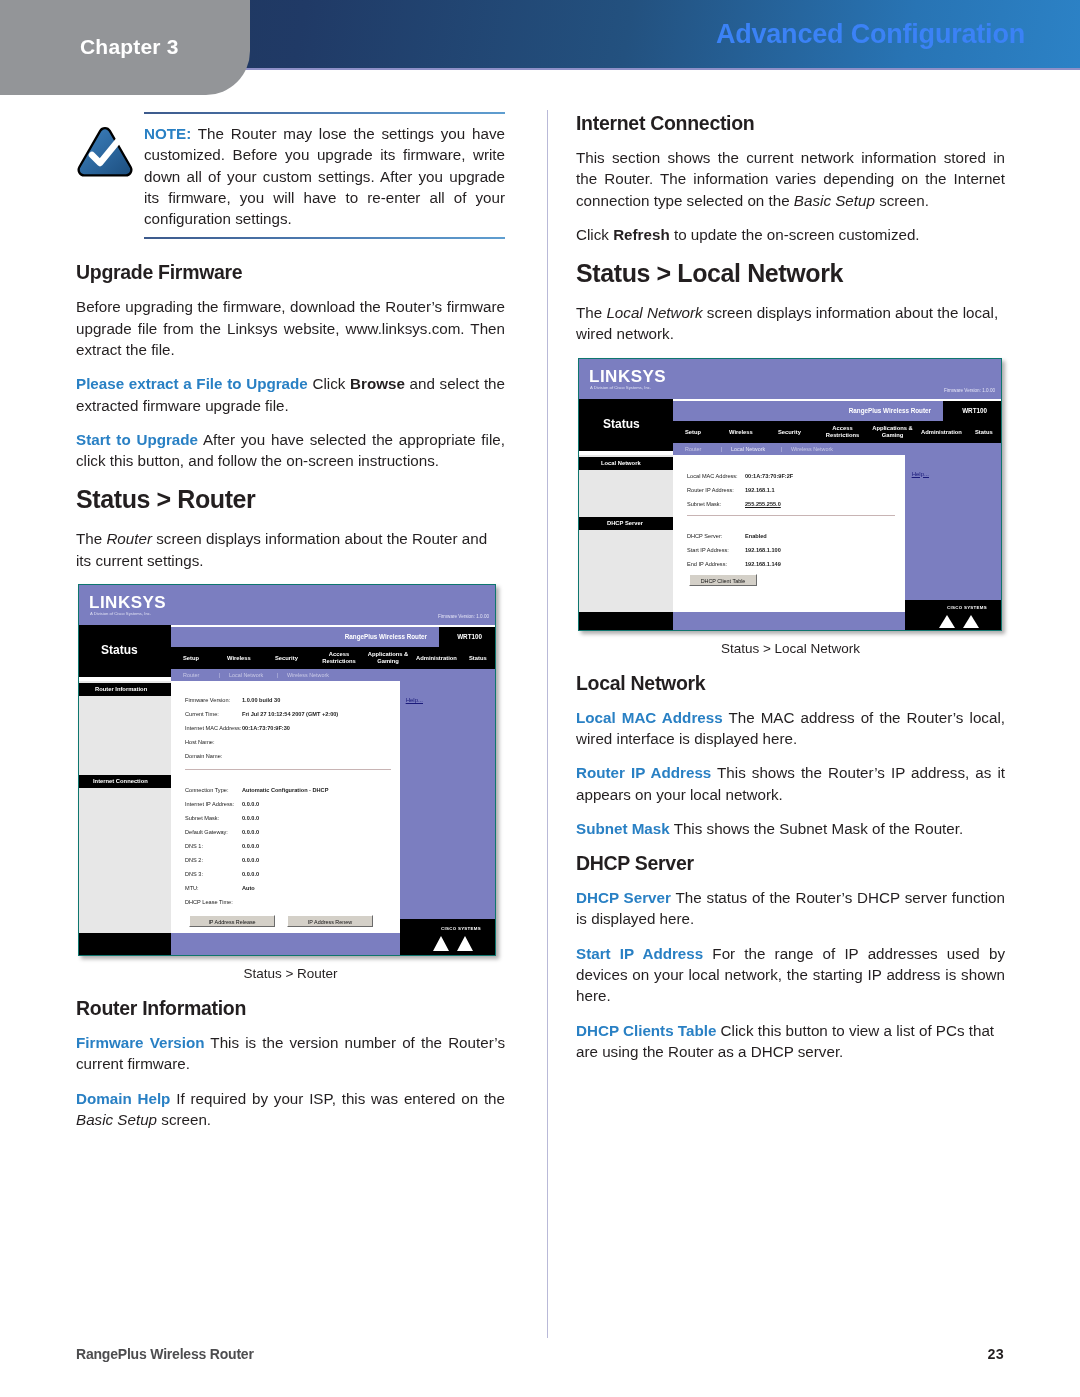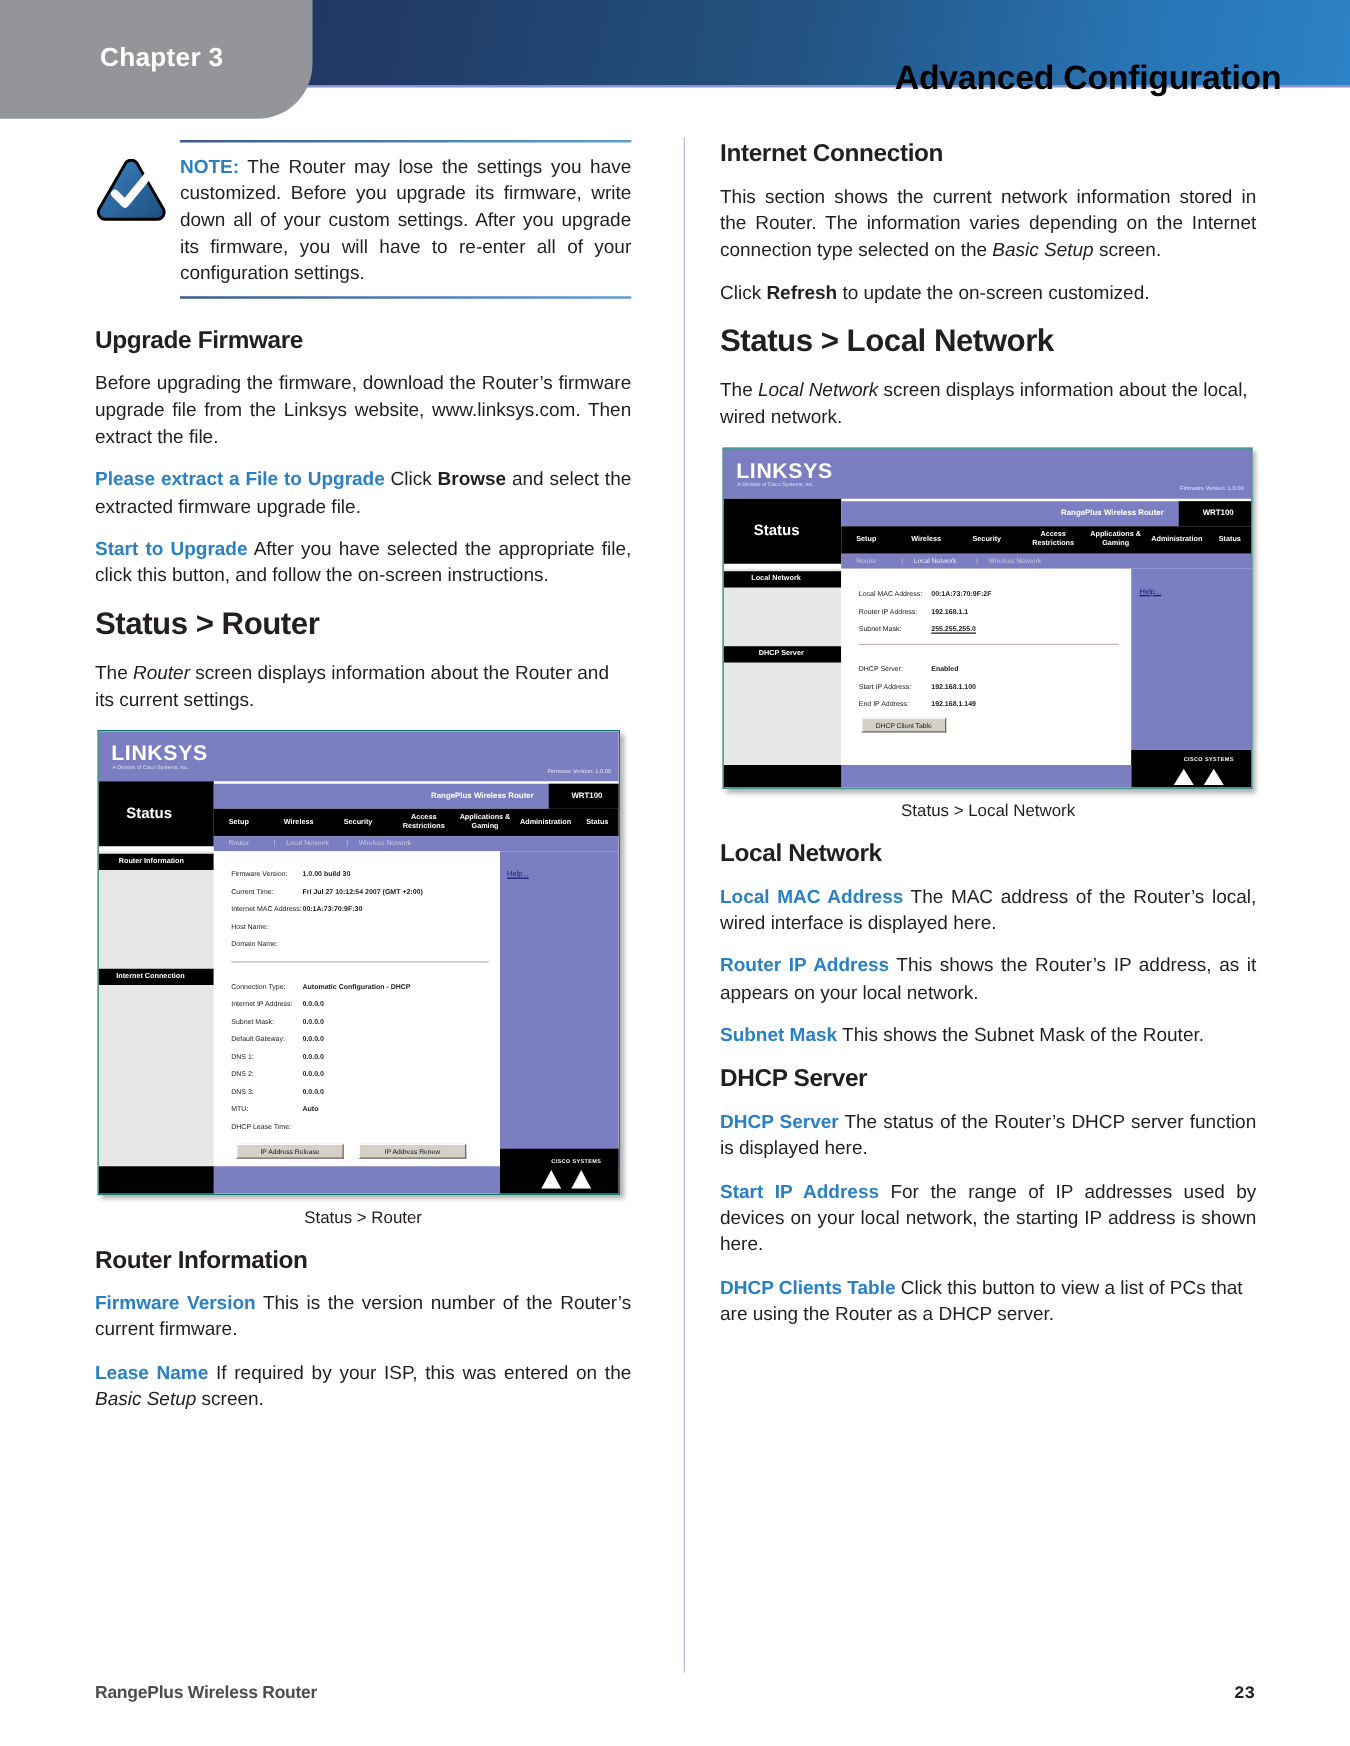--- a/index.html
+++ b/index.html
@@ -34,23 +34,22 @@
   }
   .chapter-label {
     position: absolute;
     left: 80px; top: 35px;
     font-size: 21px; font-weight: bold; color: #ffffff;
     letter-spacing: .2px;
   }
   .header-title {
     position: absolute;
     right: 55px; top: 19px;
-    font-size: 27px; font-weight: bold; color: #000000;
+    font-size: 27px; font-weight: bold; color: #3b82f6;
     letter-spacing: -.2px;
-    margin-top: 28px;
   }
 
   
   .col-divider {
     position: absolute; left: 547px; top: 110px;
     width: 1px; height: 1228px;
     background: #b9b9d8;
   }
   .col {
     position: absolute;
@@ -295,21 +294,21 @@
 
     <div class="caption">Status &gt; Router</div>
 
     <h2 class="section">Router Information</h2>
 
     <p class="para"><span class="term">Firmware Version</span><span> This is the version number of the Router’s current firmware.</span></p>
 
 
 
 
-    <p class="para"><span class="term">Lease Name</span>  If required by your ISP, this was entered on the <span class="ital">Basic Setup</span> screen.</p>
+    <p class="para"><span class="term">Domain Help</span>  If required by your ISP, this was entered on the <span class="ital">Basic Setup</span> screen.</p>
 
   </div>
 
   <div class="col col-right">
 
     <h2 class="section" style="margin-top:0;">Internet Connection</h2>
     <p class="para">This section shows the current network information stored in the Router. The information varies depending on the Internet connection type selected on the <span class="ital">Basic Setup</span> screen.</p>
     <p class="para nojust"><span>Click </span><span class="bold">Refresh</span><span> to update the on-screen customized.</span></p>
 
     <h1 class="bighead">Status &gt; Local Network</h1>

